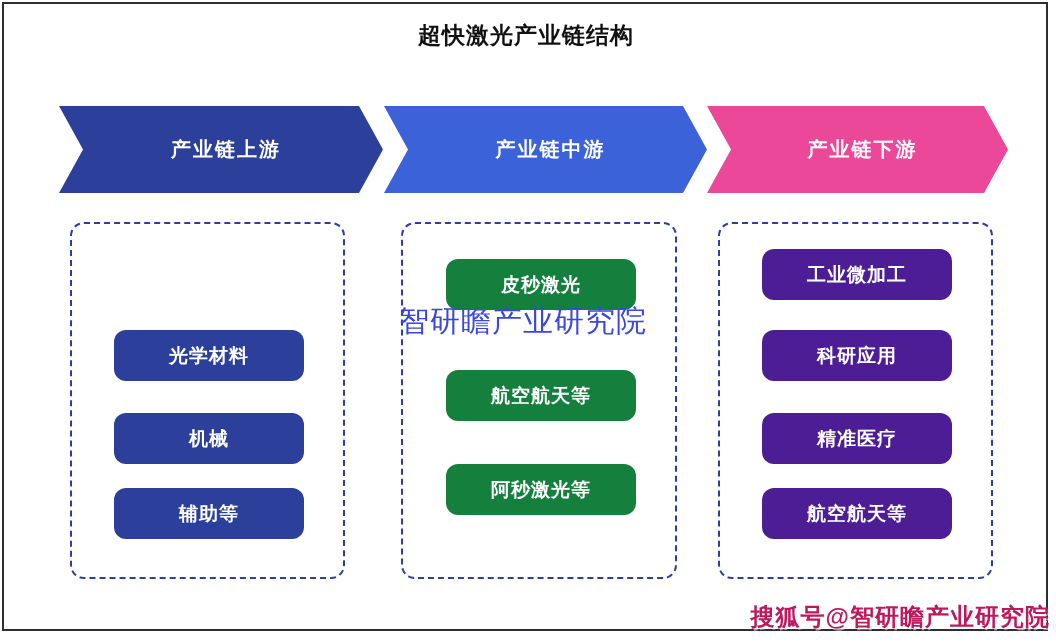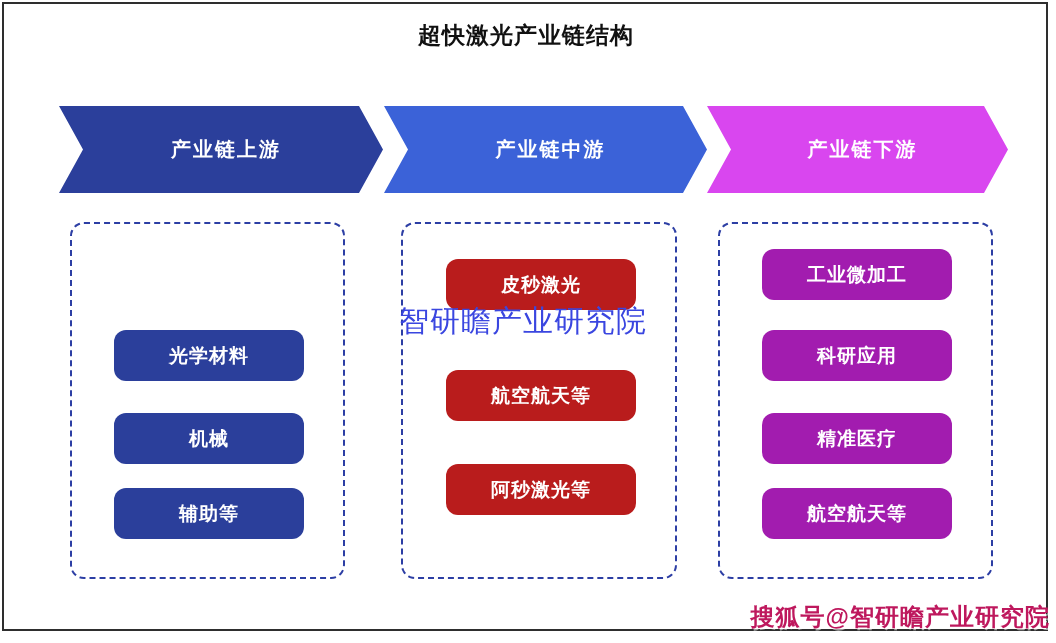--- a/index.html
+++ b/index.html
@@ -21,40 +21,40 @@
     position:absolute;top:106px;height:87px;
     display:flex;align-items:center;justify-content:center;
     clip-path:polygon(0% 0%, calc(100% - 24px) 0%, 100% 50%, calc(100% - 24px) 100%, 0% 100%, 24px 50%);
   }
   .arrow span{
     color:#ffffff;font-size:20px;font-weight:bold;letter-spacing:2px;
     padding-left:10px;
   }
   .a1{left:59px;width:324px;background:#2b3f9b;}
   .a2{left:384px;width:323px;background:#3b62d8;}
-  .a3{left:707px;width:301px;background:#d946ef;}
+  .a3{left:707px;width:301px;background:#ec4899;}
   
   .panel{
     position:absolute;top:222px;height:357px;box-sizing:border-box;
     border:2px dashed #2c3ea4;border-radius:14px;background:#ffffff;
   }
   .p1{left:70px;width:275px;}
   .p2{left:401px;width:276px;}
   .p3{left:718px;width:275px;}
   
   .box{
     position:absolute;left:42px;width:190px;height:51px;border-radius:12px;
     display:flex;align-items:center;justify-content:center;
     color:#ffffff;font-size:19px;font-weight:bold;letter-spacing:1px;
     box-sizing:border-box;
   }
   .p2 .box{left:43px;}
   .c-up{background:#2b3f9b;}
-  .c-mid{background:#b91c1c;}
-  .c-down{background:#a21caf;}
+  .c-mid{background:#15803d;}
+  .c-down{background:#4c1d95;}
   
   .wm-center{
     position:absolute;left:399px;top:301px;width:270px;
     font-size:30px;font-weight:normal;color:#3a46e0;letter-spacing:1px;
     white-space:nowrap;
   }
   .wm-bottom{
     position:absolute;right:6px;top:601px;
     font-size:24px;font-weight:bold;color:#be185d;letter-spacing:1px;
     text-shadow:-2px -2px 0 rgba(255,255,255,0.85), 2px 2px 0 rgba(255,255,255,0.55);

